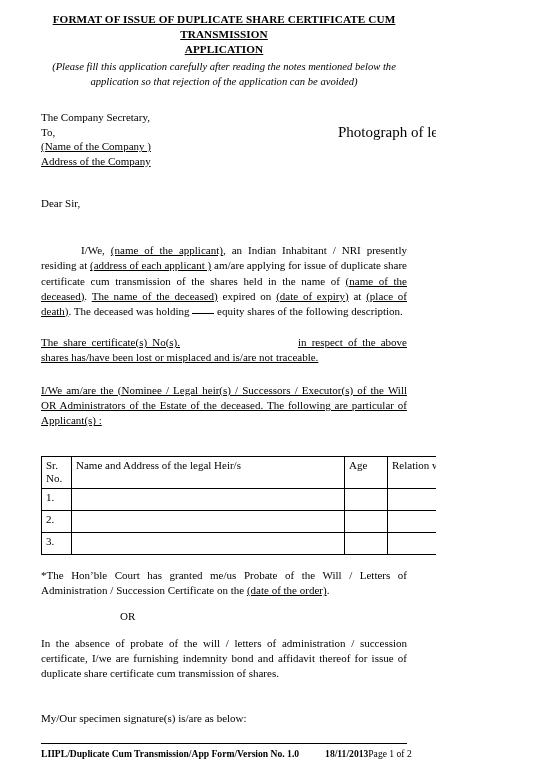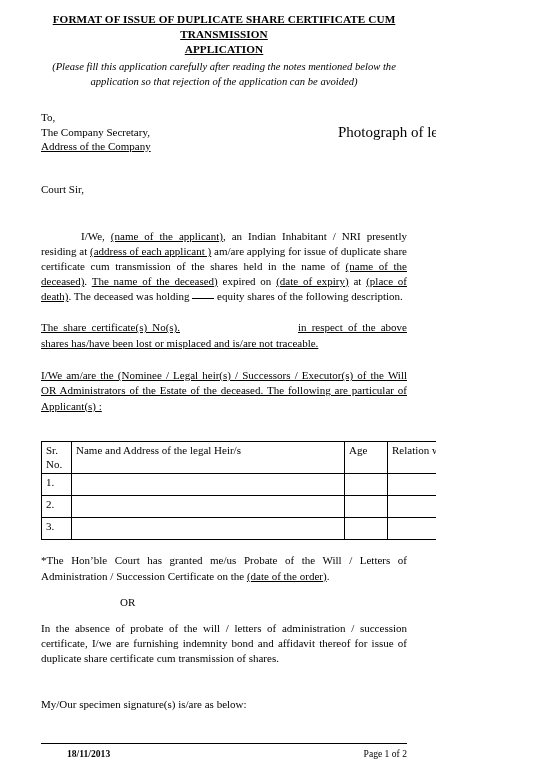--- a/index.html
+++ b/index.html
@@ -183,27 +183,28 @@
 <div class="page">
 
   <div class="doc-title">
     <span>FORMAT OF ISSUE OF DUPLICATE SHARE CERTIFICATE CUM TRANSMISSION</span><br>
     <span>APPLICATION </span>
   </div>
 
   <div class="doc-subtitle">(Please fill this application carefully after reading the notes mentioned below the application so that rejection of the application can be avoided)</div>
 
   <div class="addr-block">
+    <div class="addr-line">The Company Secretary,</div>
     <div class="addr-line">To,</div>
-    <div class="addr-line">The Company Secretary,</div>
+    <div class="addr-line u">(Name of the Company )</div>
     <div class="addr-line u">Address of the Company</div>
     <div class="photo-note">Photograph of legal heirs</div>
   </div>
 
-  <div class="salutation">Court Sir,</div>
+  <div class="salutation">Dear Sir,</div>
 
   <p class="body-para"><span>I/We, </span><span class="u">(name of the applicant)</span><span>, an Indian Inhabitant / NRI presently residing at </span><span class="u">(address of each applicant )</span><span> am/are applying for issue of duplicate share certificate cum transmission of the shares held in the name of </span><span class="u">(name of the deceased)</span><span>. </span><span class="u">The name of the deceased)</span><span> expired on </span><span class="u">(date of expiry)</span><span> at </span><span class="u">(place of death)</span><span>.  The deceased was holding </span><span class="blank-ul"></span><span> equity shares of the following description.</span></p>
 
 
   <p class="para-lost"><span>The share certificate(s) No(s).</span><span class="gap"></span><span>in respect of the above shares has/have been lost or misplaced and is/are not traceable.</span></p>
 
   <p class="para-heirs">I/We am/are the (Nominee / Legal heir(s) / Successors / Executor(s) of the Will OR  Administrators of the Estate of the deceased. The following are particular of Applicant(s) :</p>
 
   <table class="form-table table-heirs">
     <colgroup>
@@ -245,18 +246,19 @@
   <div class="or-line">OR</div>
 
   <p class="para-absence">In the absence of probate of the will / letters of administration / succession certificate, I/we are furnishing indemnity bond and affidavit thereof for issue of duplicate share certificate cum transmission of shares.</p>
 
 
   <p class="para-specimen">My/Our specimen signature(s) is/are as below:</p>
 
   <div class="footer">
     <div class="footer-rule"></div>
     <div class="footer-row">
+      <span class="footer-ref">LIIPL/Duplicate Cum Transmission/App Form/Version No. 1.0</span>
       <span class="footer-date">18/11/2013</span>
       <span class="footer-page">Page 1 of 2</span>
     </div>
   </div>
 
 </div>
 
 </body></html>

